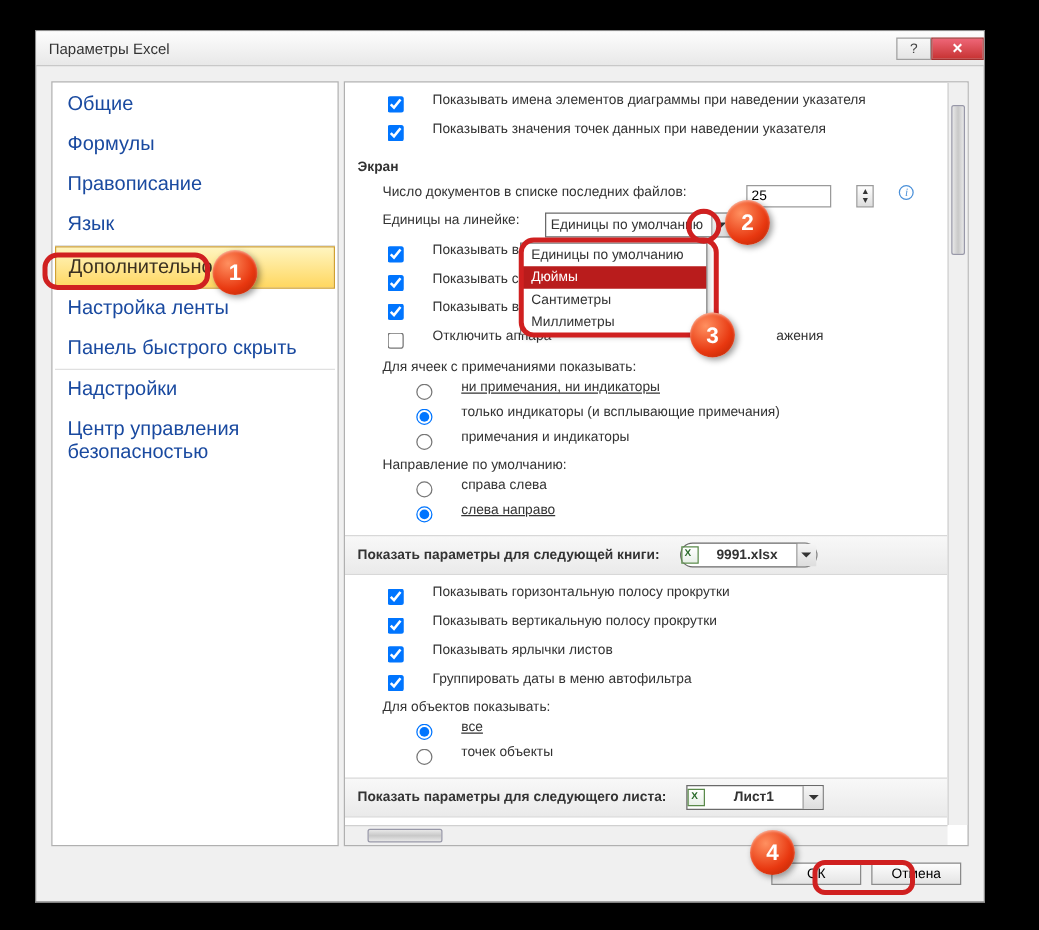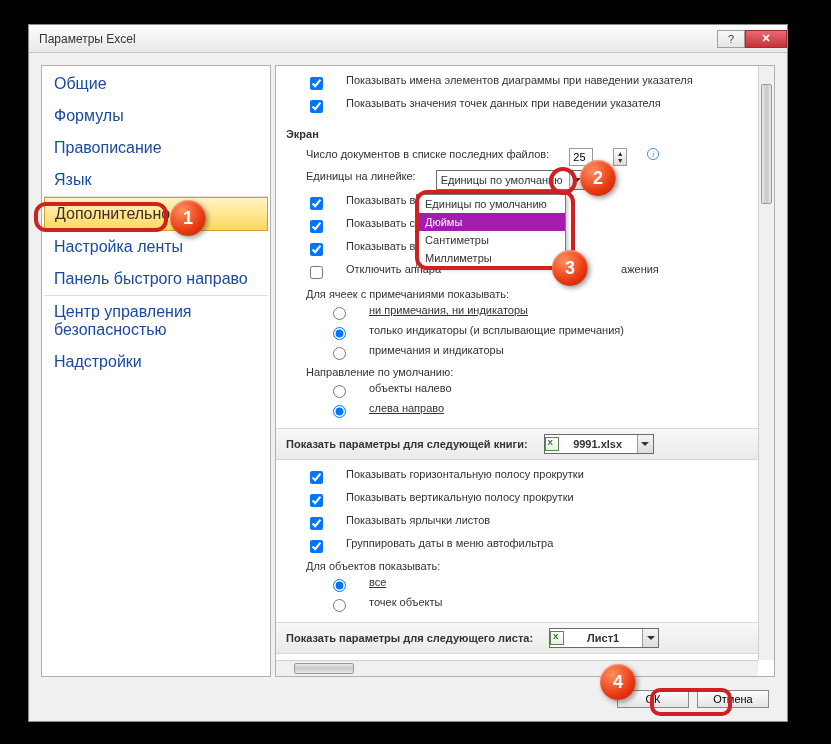--- a/index.html
+++ b/index.html
@@ -154,21 +154,21 @@
   align-items: center;
   gap: 16px;
   font-weight: bold;
 }
 .input-sm {
   border: 1px solid #9a9a9a;
   font-size: 11px;
   padding: 1px 3px;
   background: #fff;
 }
-.spin { width: 24px; }
+.spin { width: 68px; margin-left: 28px; }
 .spin-btns {
   width: 14px; height: 18px;
   border: 1px solid #9a9a9a;
   background: linear-gradient(#fff,#ddd);
   font-size: 7px;
   display: flex;
   flex-direction: column;
   align-items: center;
   justify-content: center;
 }
@@ -235,21 +235,21 @@
   background: #fff;
   border: 1px solid #787878;
   box-shadow: 2px 2px 4px rgba(0,0,0,0.2);
   z-index: 50;
 }
 .popup-item {
   padding: 3px 8px;
   font-size: 11px;
   white-space: nowrap;
 }
-.popup-item.hl { background: #a21caf; color: #fff; }
+.popup-item.hl { background: #b91c1c; color: #fff; }
 
 .callout-ring {
   position: absolute;
   border: 4px solid #d02020;
   border-radius: 12px;
   pointer-events: none;
   z-index: 80;
 }
 .callout-num {
   position: absolute;
@@ -283,23 +283,23 @@
 
   <div class="dialog-body">
 
     <div class="sidebar">
       <div class="sidebar-item"><span>Общие</span></div>
       <div class="sidebar-item"><span>Формулы</span></div>
       <div class="sidebar-item"><span>Правописание</span></div>
       <div class="sidebar-item sep"><span>Язык</span></div>
       <div class="sidebar-item selected sep"><span>Дополнительно</span></div>
       <div class="sidebar-item"><span>Настройка ленты</span></div>
-      <div class="sidebar-item sep"><span>Панель быстрого направо</span></div>
+      <div class="sidebar-item sep"><span>Панель быстрого скрыть</span></div>
+      <div class="sidebar-item"><span>Надстройки</span></div>
       <div class="sidebar-item"><span>Центр управления безопасностью</span></div>
-      <div class="sidebar-item"><span>Надстройки</span></div>
     </div>
 
     <div class="content-pane">
       <div class="content-scroll">
 
         <div class="row indent1">
           <input type="checkbox" class="chk" checked="" style="">
           <span>Показывать имена элементов диаграммы при наведении указателя</span>
         </div>
         <div class="row indent1">
@@ -356,30 +356,30 @@
         <div class="row indent2">
           <input type="radio" name="comm" class="radio" style="">
           <span>примечания и индикаторы</span>
         </div>
 
         <div class="row indent1" style="padding-top:4px;">
           <span>Направление по умолчанию:</span>
         </div>
         <div class="row indent2">
           <input type="radio" name="dir" class="radio" style="">
-          <span>объекты налево</span>
+          <span>справа слева</span>
         </div>
         <div class="row indent2">
           <input type="radio" name="dir" class="radio" checked="" style="">
           <span><span class="underline-hot">слева направо</span></span>
         </div>
 
         <div class="section-band">
           <span>Показать параметры для следующей книги:</span>
-          <div class="dropdown" style="width:110px;">
+          <div class="dropdown" style="width:110px;border-radius:10px;">
             <span class="excel-icon"></span>
             <span class="dd-text">9991.xlsx</span>
             <span class="dd-arrow"></span>
           </div>
         </div>
 
         <div class="row indent1">
           <input type="checkbox" class="chk" checked="" style="">
           <span>Показывать горизонтальную полосу прокрутки</span>
         </div>

